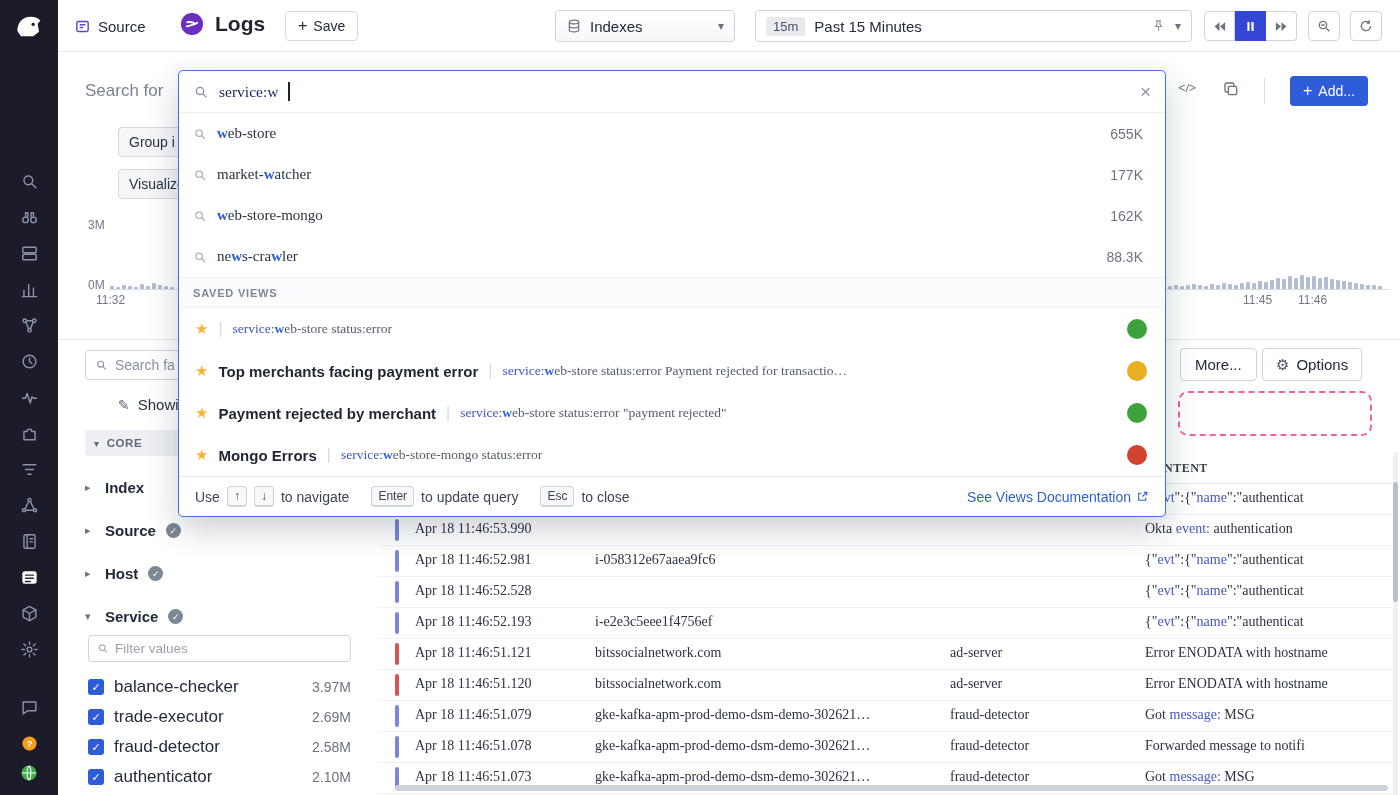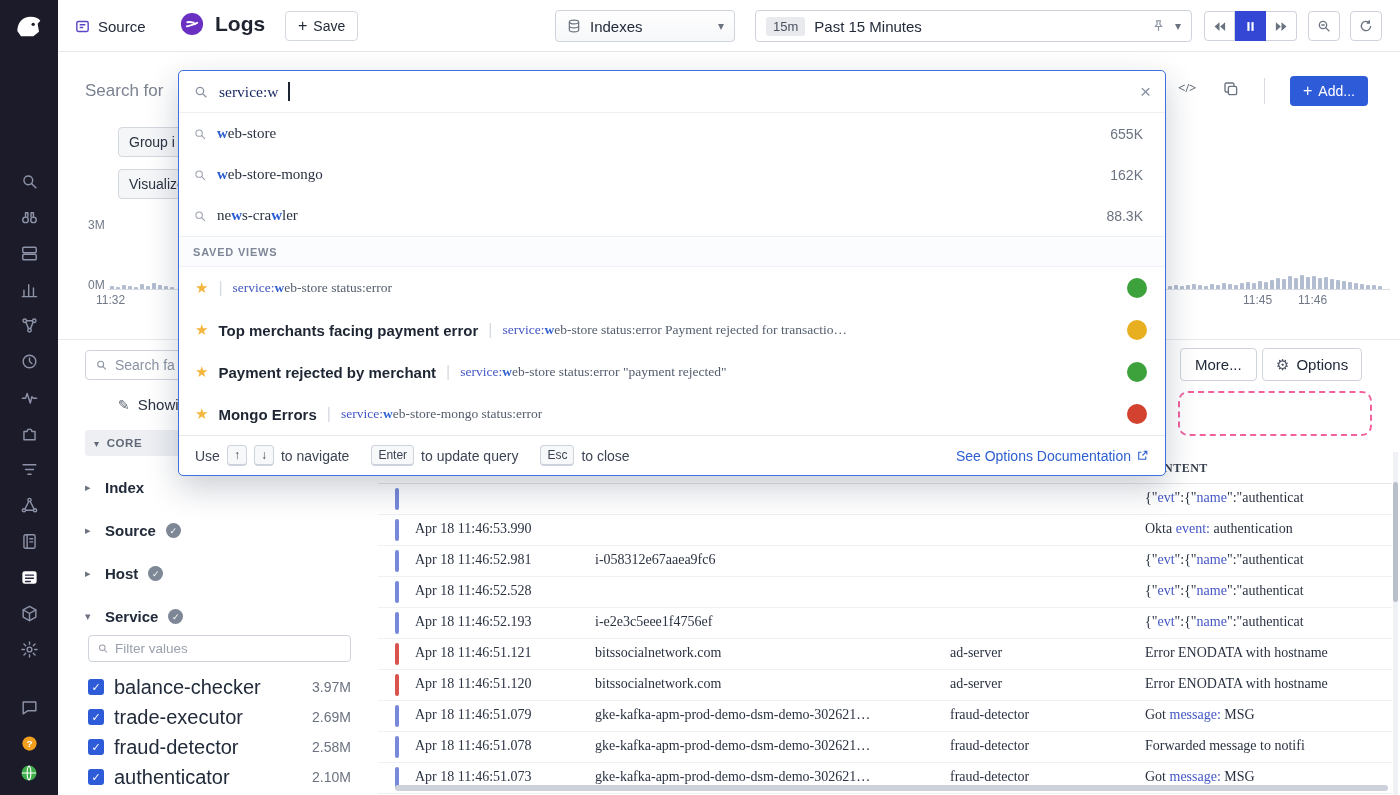--- a/index.html
+++ b/index.html
@@ -76,21 +76,21 @@
   .facet-row .chev { width:10px; font-size:11px; color:#6b7380; }
   .facet-row .flabel { font-size:15px; font-weight:700; color:#222b3a; }
   .fbadge { width:15px; height:15px; border-radius:50%; background:#7d8796; color:#fff; font-size:9px; display:flex; align-items:center; justify-content:center; }
   #filter-input { left:88px; top:635px; width:263px; height:27px; border:1px solid #cfd4dc; border-radius:4px; background:#fff; display:flex; align-items:center; gap:6px; padding:0 8px; }
   #filter-input svg { width:13px; height:13px; color:#9aa1ad; }
   #filter-input input { border:none; outline:none; font-size:13.5px; width:100%; font-family:inherit; color:#2a3242; }
   #filter-input input::placeholder { color:#9aa1ad; }
   #service-list { left:88px; top:672px; width:263px; }
   .svc-row { height:30px; display:flex; align-items:center; gap:10px; cursor:pointer; }
   .svc-row .cbx { width:16px; height:16px; border-radius:3px; background:#2e5bd7; color:#fff; font-size:11px; display:flex; align-items:center; justify-content:center; }
-  .svc-row .slabel { font-size:20px; color:#222b3a;text-align:right; }
+  .svc-row .slabel { font-size:17px; color:#222b3a;text-align:right; }
   .svc-row .scount { margin-left:auto; font-size:14px; color:#6b7380; }
 
   
   #more-btn { left:1180px; top:348px; height:33px; padding:0 14px; border:1px solid #cfd4dc; border-radius:4px; background:#fff; display:flex; align-items:center; font-size:15px; color:#222b3a; cursor:pointer; }
   #options-btn { left:1262px; top:348px; height:33px; padding:0 13px; border:1px solid #cfd4dc; border-radius:4px; background:#fff; display:flex; align-items:center; gap:7px; font-size:15px; color:#222b3a; cursor:pointer; }
   #options-btn .gear { font-size:15px; color:#4a5160; }
   #dashed-box { left:1178px; top:391px; width:194px; height:45px; border:2px dashed #f0619e; border-radius:10px; }
   #logtable { left:378px; top:452px; width:1014px; height:343px; overflow:hidden; }
   #logtable-header { position:absolute; left:0; top:0; width:1014px; height:32px; border-bottom:1px solid #e3e6ea; }
   #content-header { position:absolute; left:767px; top:9px; font-size:12px; font-weight:700; letter-spacing:.5px; color:#39414f; }
@@ -581,20 +581,30 @@
           <span class="sugg-text mono"><span class="seg-m">w</span><span class="seg-p">eb-store</span></span>
           <span class="sugg-count">655K</span>
         </div>
         <div class="sugg-row">
           <span style="display: flex;">
             <svg viewBox="0 0 24 24" fill="none" stroke="currentColor" stroke-width="1.8" stroke-linecap="round" stroke-linejoin="round">
               <circle cx="10.5" cy="10.5" r="5.5"></circle>
               <path d="M14.8 14.8L20 20"></path>
             </svg>
           </span>
+          <span class="sugg-text mono"><span class="seg-p">market-</span><span class="seg-m">w</span><span class="seg-p">atcher</span></span>
+          <span class="sugg-count">177K</span>
+        </div>
+        <div class="sugg-row">
+          <span style="display: flex;">
+            <svg viewBox="0 0 24 24" fill="none" stroke="currentColor" stroke-width="1.8" stroke-linecap="round" stroke-linejoin="round">
+              <circle cx="10.5" cy="10.5" r="5.5"></circle>
+              <path d="M14.8 14.8L20 20"></path>
+            </svg>
+          </span>
           <span class="sugg-text mono"><span class="seg-m">w</span><span class="seg-p">eb-store-mongo</span></span>
           <span class="sugg-count">162K</span>
         </div>
         <div class="sugg-row">
           <span style="display: flex;">
             <svg viewBox="0 0 24 24" fill="none" stroke="currentColor" stroke-width="1.8" stroke-linecap="round" stroke-linejoin="round">
               <circle cx="10.5" cy="10.5" r="5.5"></circle>
               <path d="M14.8 14.8L20 20"></path>
             </svg>
           </span>
@@ -637,20 +647,20 @@
       <kbd>↑</kbd>
       <kbd>↓</kbd>
       <span>to navigate</span>
       <span style="width:8px"></span>
       <kbd>Enter</kbd>
       <span>to update query</span>
       <span style="width:8px"></span>
       <kbd>Esc</kbd>
       <span>to close</span>
       <span id="syntax-link">
-        <span>See Options Documentation</span>
+        <span>See Views Documentation</span>
         <svg viewBox="0 0 24 24" fill="none" stroke="currentColor" stroke-width="2">
             <path d="M14 4h6v6M20 4l-8 8M10 6H5v13h13v-5"></path>
           </svg>
       </span>
     </div>
   </div>
 </div>
 
 </body></html>

